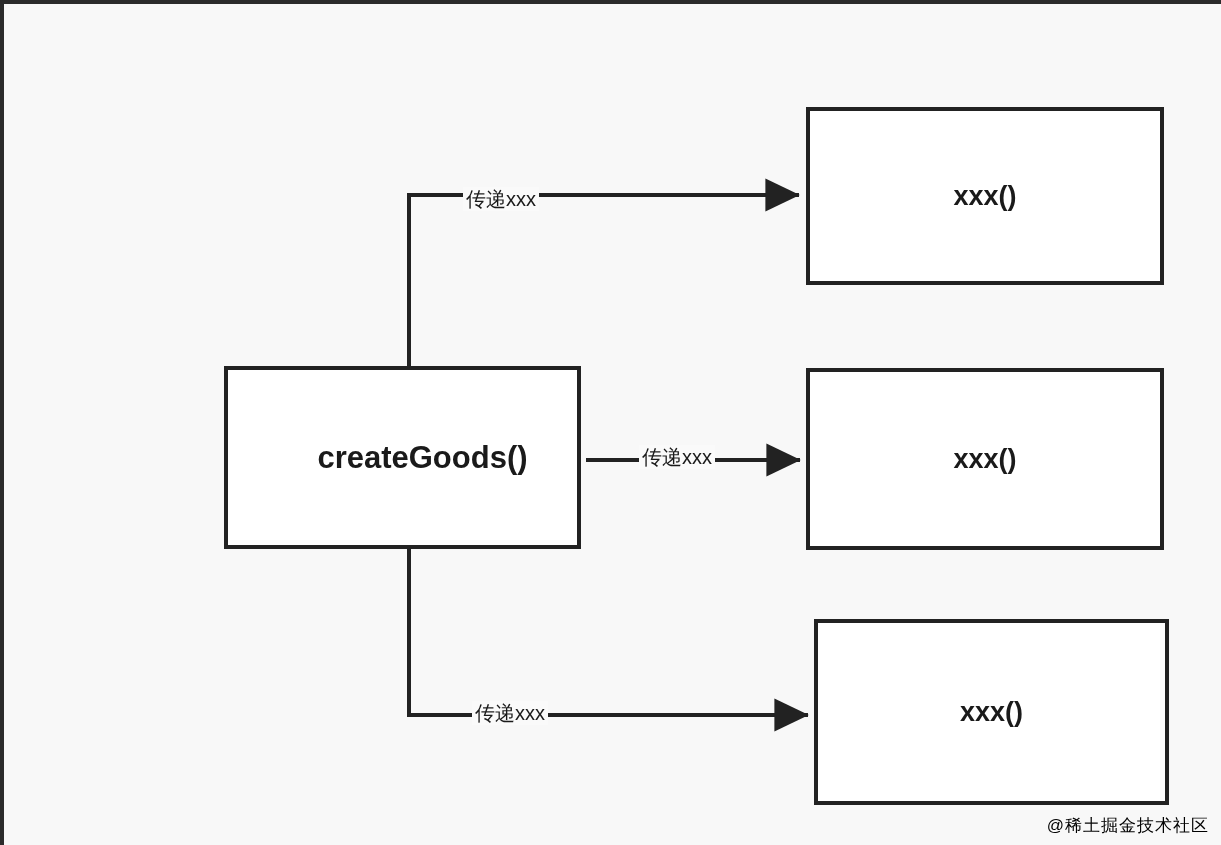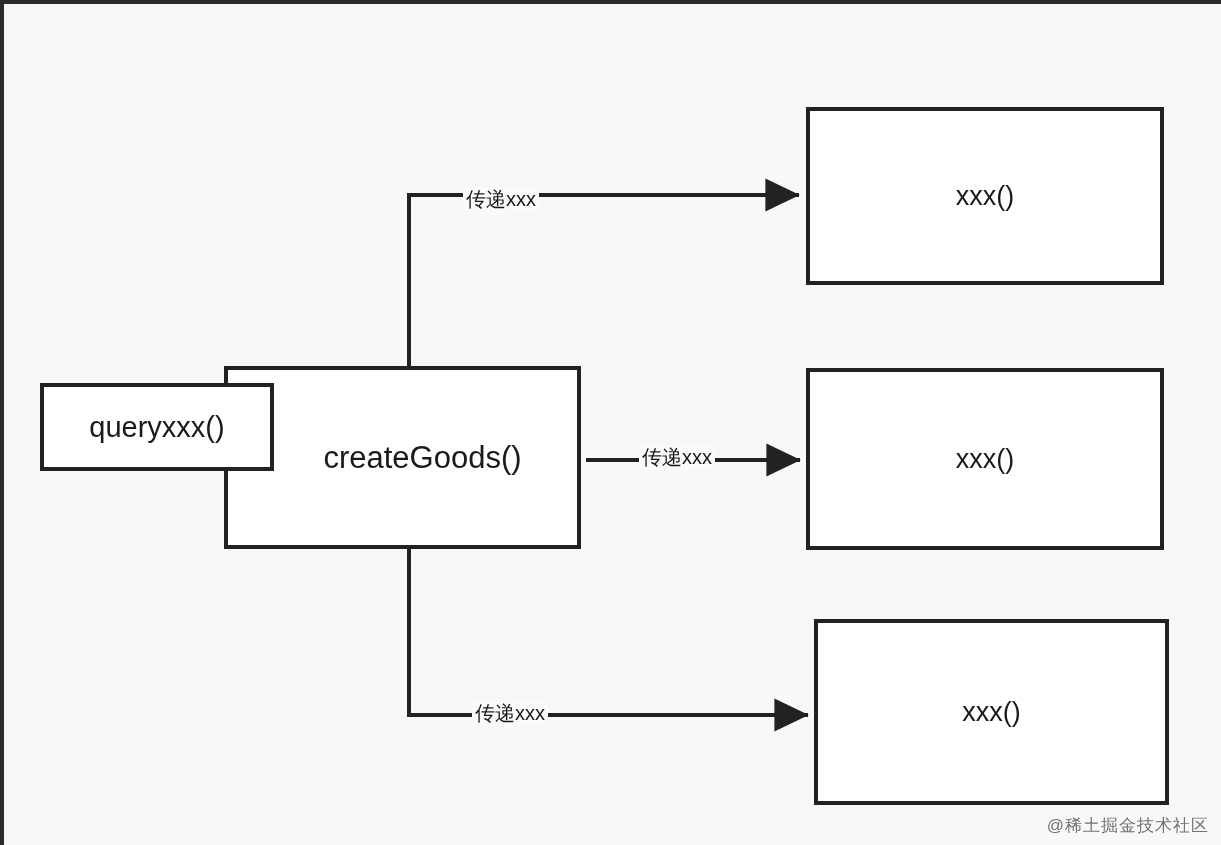--- a/index.html
+++ b/index.html
@@ -35,20 +35,21 @@
     box-sizing: border-box;
     display: flex;
     align-items: center;
     justify-content: center;
     color: #1a1a1a;
     white-space: nowrap;
   }
   .node-label {
     display: block;
     line-height: 1;
+    font-weight: bold;
   }
   
   #node-callee-1 { left: 802px;  top: 103px; width: 358px; height: 178px; }
   #node-callee-2 { left: 802px;  top: 364px; width: 358px; height: 182px; }
   #node-callee-3 { left: 810px;  top: 615px; width: 355px; height: 186px; }
   #node-callee-1 .node-label,
   #node-callee-2 .node-label,
   #node-callee-3 .node-label { font-size: 27px; }
 
   
@@ -88,21 +89,21 @@
   #edge-label-1 { left: 459px; top: 183px; }
   #edge-label-2 { left: 635px; top: 441px; }
   #edge-label-3 { left: 468px; top: 697px; }
 
   
   #watermark {
     position: absolute;
     right: 12px;
     bottom: 8px;
     font-size: 17px;
-    color: #737373;
+    color: #000000;
     letter-spacing: 1px;
     z-index: 4;
     white-space: nowrap;
   }
 </style>
 </head>
 <body>
 
 <div id="canvas">
 
@@ -129,23 +130,20 @@
   </div>
 
   <div class="node" id="node-callee-3">
     <span class="node-label">xxx()</span>
   </div>
 
   <div class="node" id="node-create-goods">
     <span class="node-label">createGoods()</span>
   </div>
 
-  <div class="node" id="node-query">
-    <span class="node-label">queryxxx()</span>
-  </div>
 
   <div class="edge-label" id="edge-label-1">传递xxx</div>
   <div class="edge-label" id="edge-label-2">传递xxx</div>
   <div class="edge-label" id="edge-label-3">传递xxx</div>
 
   <div id="watermark">@稀土掘金技术社区</div>
 
 </div>
 
 </body></html>

